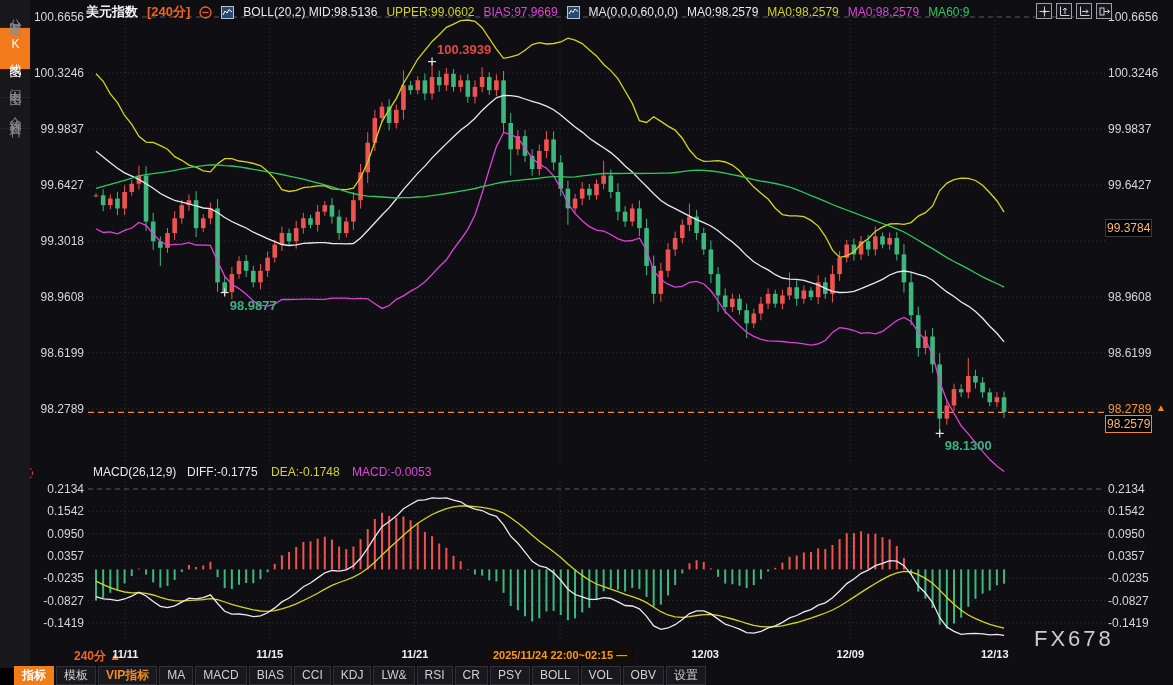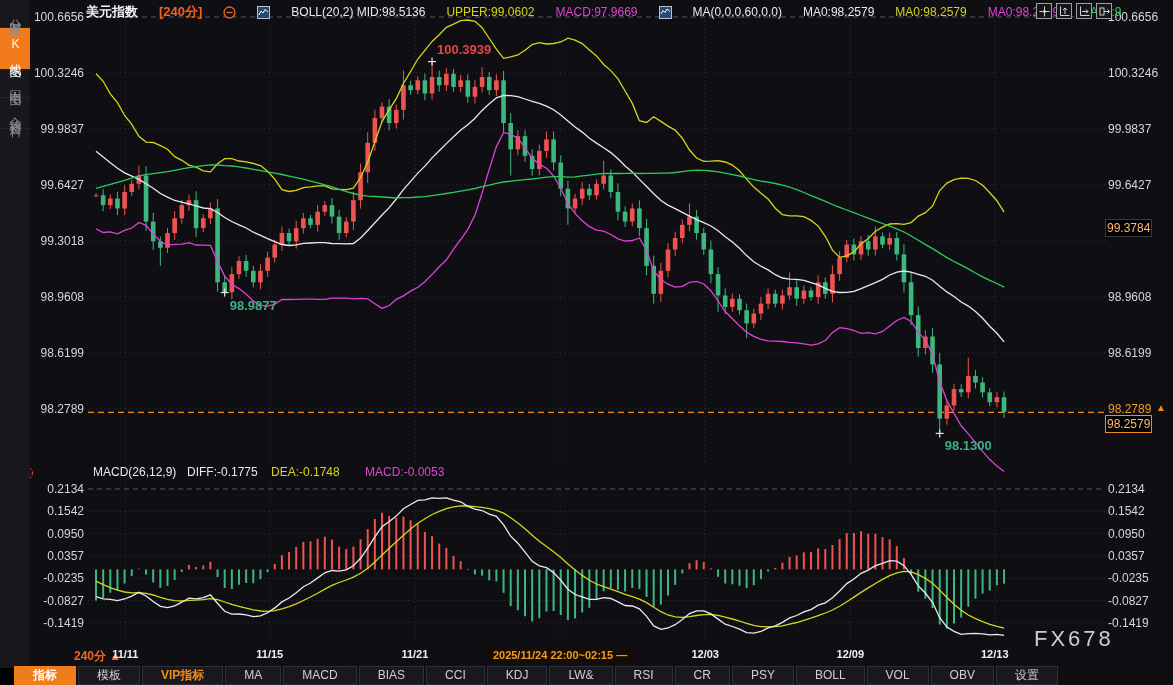--- a/index.html
+++ b/index.html
@@ -5,21 +5,21 @@
   html,body{margin:0;padding:0;width:1173px;height:685px;overflow:hidden;
     background:#0f0f13;font-family:"Liberation Sans","DejaVu Sans",sans-serif;}
   #stage{position:relative;width:1173px;height:685px;background:#0f0f13;}
   
   #sidebar{position:absolute;left:0;top:0;width:30px;height:668px;background:#17171c;z-index:4;}
   .side-tab{width:30px;display:flex;justify-content:center;padding:9px 0;color:#8d8d96;
     font-size:12px;cursor:pointer;border-bottom:1px solid #222228;}
   .side-tab span{writing-mode:vertical-rl;text-orientation:upright;letter-spacing:3px;}
   .side-tab.sel{background:#f27a1a;color:#fff;}
   
-  #header{position:absolute;left:86px;top:3px;height:18px;display:flex;gap:21px;align-items:center;
+  #header{position:absolute;left:86px;top:3px;height:18px;display:flex;gap:9px;align-items:center;
     font-size:12px;z-index:6;white-space:nowrap;}
   .hw{color:#e8e8ee}.hy{color:#d4d41f}.hm{color:#e044d6}.hg{color:#2ec95c}
   .sym{color:#f0f0f6;font-weight:bold;font-size:13px}
   .per{color:#f2641e;font-weight:bold;font-size:13px;cursor:pointer}
   .icon-btn{display:inline-flex;cursor:pointer}
   #win-icons{position:absolute;left:1036px;top:3px;display:flex;gap:4px;z-index:6;}
   .wicon{width:14px;height:14px;border:1px solid #9aa0a8;background:#15151a;display:flex;
     align-items:center;justify-content:center;cursor:pointer;}
   
   .tick{position:absolute;font-size:12px;color:#d6d6da;height:14px;line-height:14px;z-index:3;}
@@ -36,21 +36,21 @@
   #macd-svg{position:absolute;left:88px;top:482px;z-index:2;}
   
   .mleg{position:absolute;top:465px;font-size:12px;z-index:3;white-space:nowrap;}
   
   .xlab{position:absolute;top:648px;transform:translateX(-50%);font-size:11px;font-weight:bold;
     color:#f0f0f4;z-index:3;white-space:nowrap;}
   .xlab.selbox{background:#150c02;color:#f59a23;padding:1px 6px;font-weight:bold;}
   #period-x{position:absolute;left:74px;top:648px;font-size:12px;font-weight:bold;color:#f2641e;z-index:3;}
   
   #toolbar{position:absolute;left:14px;top:666px;height:19px;display:flex;gap:2px;z-index:4;}
-  .tb{font-size:12px;line-height:17px;padding:0 18px;color:#cfcfd4;background:#18181d;
+  .tb{font-size:12px;line-height:17px;padding:0 7px;color:#cfcfd4;background:#18181d;
     border:1px solid #30303a;cursor:pointer;white-space:nowrap;}
   .tb.sel{background:#ef7d1a;color:#fff;border-color:#ef7d1a;font-weight:bold;}
   .tb.accent{color:#f08c1e;font-weight:bold;}
   #watermark{position:absolute;left:1034px;top:626px;font-size:22px;color:#c9ccd2;
     letter-spacing:3px;z-index:5;}
   #sun-icon{position:absolute;left:19px;top:465px;z-index:3;cursor:pointer;}
   #corner{position:absolute;left:0;top:668px;width:14px;height:17px;background:#000;z-index:4;}
 </style>
 </head>
 <body>
@@ -82,21 +82,21 @@
         </svg>
     </span>
     <span class="icon-btn">
       <svg width="13" height="13">
           <rect x="0.5" y="0.5" width="12" height="12" fill="#274a73" stroke="#b8c4d2"></rect>
           <polyline points="2,9 4,5 6,7 8,3.5 11,6" fill="none" stroke="#fff" stroke-width="1"></polyline>
         </svg>
     </span>
     <span class="hw">BOLL(20,2) MID:98.5136</span>
     <span class="hy">UPPER:99.0602</span>
-    <span class="hm">MACD:97.9669</span>
+    <span class="hm">BIAS:97.9669</span>
     <span class="icon-btn">
       <svg width="13" height="13">
           <rect x="0.5" y="0.5" width="12" height="12" fill="#274a73" stroke="#b8c4d2"></rect>
           <polyline points="2,8 4,4.5 6,6.5 8,3 11,5.5" fill="none" stroke="#fff" stroke-width="1"></polyline>
         </svg>
     </span>
     <span class="hw">MA(0,0,0,60,0,0)</span>
     <span class="hw">MA0:98.2579</span>
     <span class="hy">MA0:98.2579</span>
     <span class="hm">MA0:98.2579</span>
@@ -571,21 +571,21 @@
   <span id="sun-icon">
     <svg width="16" height="16">
         <circle cx="8" cy="8" r="5.5" fill="none" stroke="#e23c36" stroke-width="1.2" stroke-dasharray="2,2"></circle>
         <circle cx="8" cy="8" r="1.8" fill="#e23c36"></circle>
       </svg>
   </span>
 
   <span class="mleg hw" style="left:93px">MACD(26,12,9)</span>
   <span class="mleg hw" style="left:187px">DIFF:-0.1775</span>
   <span class="mleg hy" style="left:271px">DEA:-0.1748</span>
-  <span class="mleg hm" style="left:365px">MACD:-0.0053</span>
+  <span class="mleg hm" style="left:352px">MACD:-0.0053</span>
 
   <span id="period-x">240分 ▲</span>
 
   <div id="axis-layer">
       <span class="tick l" style="top: 10px;">100.6656</span>
       <span class="tick r" style="top: 10px;">100.6656</span>
       <span class="tick l" style="top: 66px;">100.3246</span>
       <span class="tick r" style="top: 66px;">100.3246</span>
       <span class="tick l" style="top: 121.984px;">99.9837</span>
       <span class="tick r" style="top: 121.984px;">99.9837</span>

